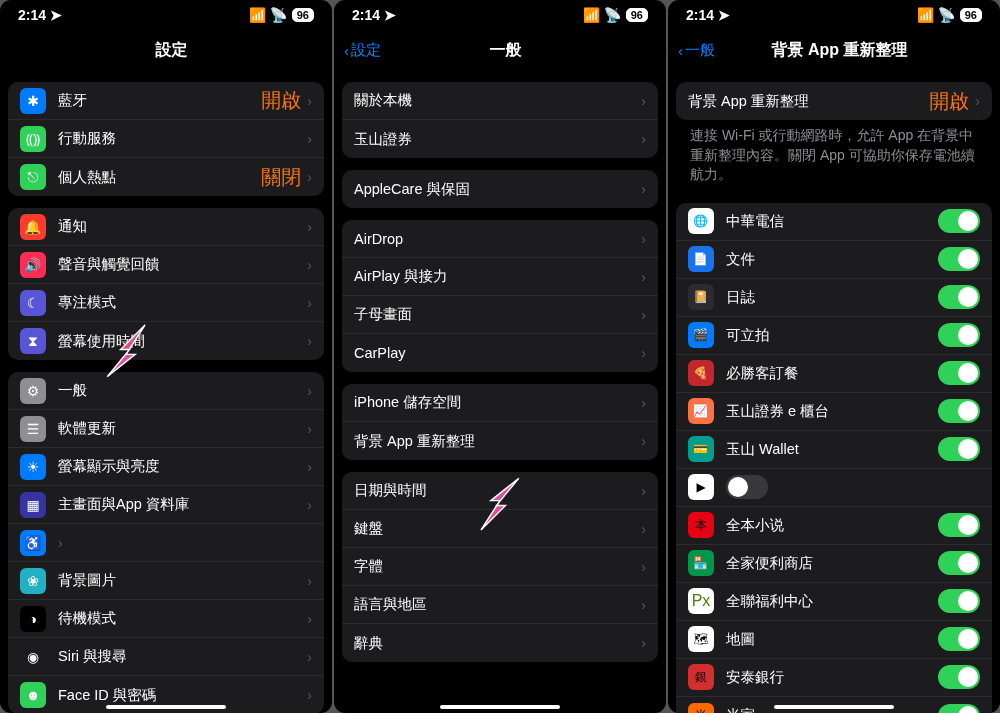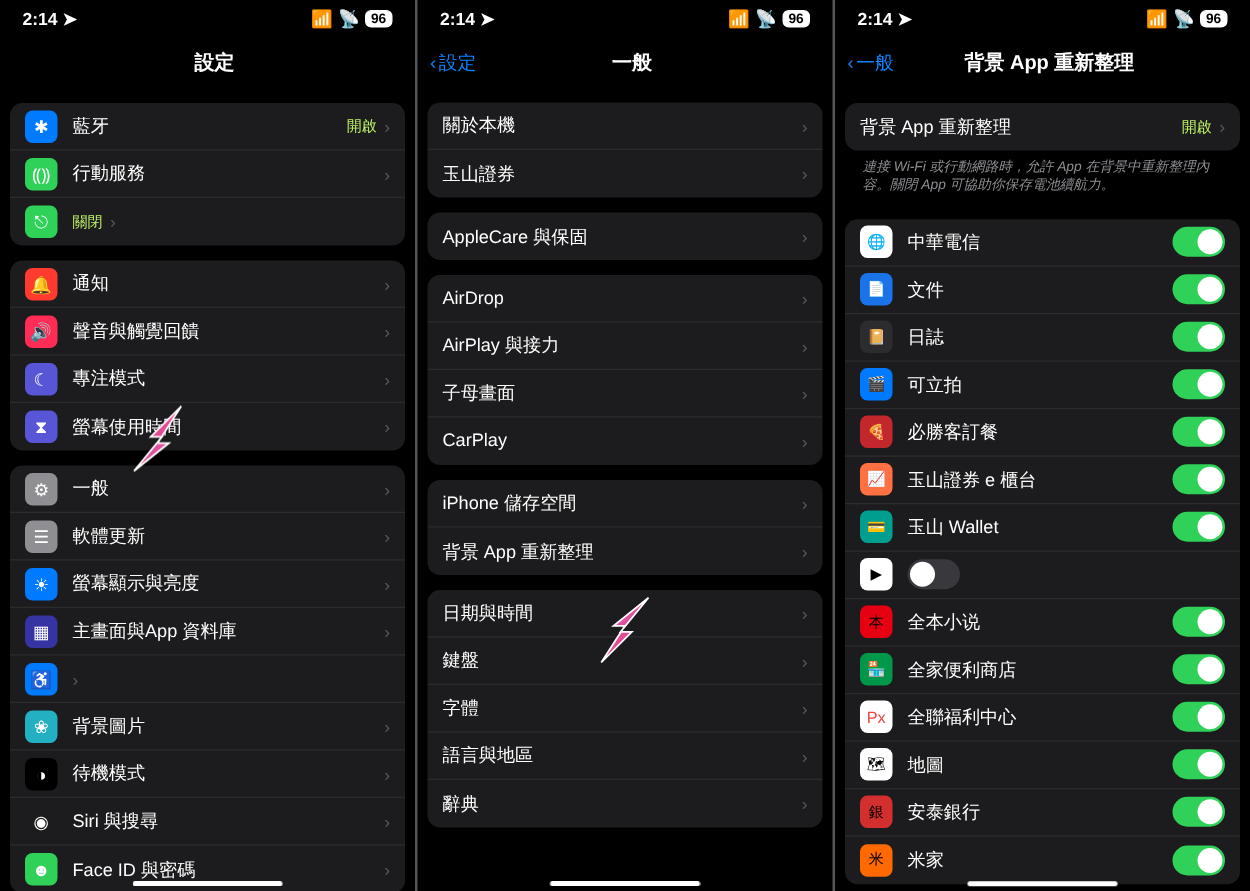--- a/index.html
+++ b/index.html
@@ -14,21 +14,21 @@
   }
   .screen {
     width: 333px;
     height: 713px;
     background: #000;
     color: #fff;
     position: relative;
     overflow: hidden;
     display: flex;
     flex-direction: column;
-    border-radius: 0;
+    border-radius: 11px;
   }
   
   .status {
     height: 30px;
     display: flex;
     justify-content: space-between;
     align-items: center;
     padding: 0 18px;
     font-size: 14px;
     font-weight: 600;
@@ -58,23 +58,23 @@
   .row {
     display:flex; align-items:center; height:38px; padding:0 12px;
     border-bottom: 0.5px solid #2c2c2e; position:relative;
   }
   .row:last-child{border-bottom:none}
   .row .icon {
     width:26px; height:26px; border-radius:6px; margin-right:12px;
     display:flex; align-items:center; justify-content:center; font-size:14px;
   }
   .row .label { flex:1; font-size:14.5px; }
-  .row .value { color:#bef264; font-size:12px; margin-right:6px;}
+  .row .value { color:#f97316; font-size:20px; margin-right:6px;}
   .chevron { color:#5a5a5e; font-size:14px; }
-  .footer-text { color:#8e8e93; font-size:11px; padding:6px 14px; line-height:1.4;font-style:italic;}
+  .footer-text { color:#8e8e93; font-size:14px; padding:6px 14px; line-height:1.4;}
   .toggle {
     width:42px; height:24px; border-radius:12px; position:relative;
   }
   .toggle.on { background:#30d158; }
   .toggle.off { background:#39393d; }
   .toggle .knob {
     width:20px; height:20px; border-radius:50%; background:#fff;
     position:absolute; top:2px;
   }
   .toggle.on .knob{ right:2px; }
@@ -117,20 +117,21 @@
           <span class="value">開啟</span>
           <span class="chevron">›</span>
         </div>
         <div class="row">
           <span class="icon" style="background:#30d158;color:#fff">⸨⸩</span>
           <span class="label">行動服務</span>
           <span class="chevron">›</span>
         </div>
         <div class="row">
           <span class="icon" style="background:#30d158;color:#fff">⎋</span>
+          <span class="label">個人熱點</span>
           <span class="value">關閉</span>
           <span class="chevron">›</span>
         </div>
       </div>
     <div class="group" id="s1g2">
         <div class="row">
           <span class="icon" style="background:#ff3b30;color:#fff">🔔</span>
           <span class="label">通知</span>
           <span class="chevron">›</span>
         </div>
@@ -404,21 +405,21 @@
           </span>
         </div>
         <div class="row">
           <span class="icon" style="background:#00974b;color:#000;font-size:12px">🏪</span>
           <span class="label">全家便利商店</span>
           <span class="toggle on">
             <span class="knob"></span>
           </span>
         </div>
         <div class="row">
-          <span class="icon" style="background:#ffffff;color:#ef4444;font-size:13px">Px</span>
+          <span class="icon" style="background:#ffffff;color:#4d7c0f;font-size:16px">Px</span>
           <span class="label">全聯福利中心</span>
           <span class="toggle on">
             <span class="knob"></span>
           </span>
         </div>
         <div class="row">
           <span class="icon" style="background:#ffffff;color:#000;font-size:12px">🗺</span>
           <span class="label">地圖</span>
           <span class="toggle on">
             <span class="knob"></span>

